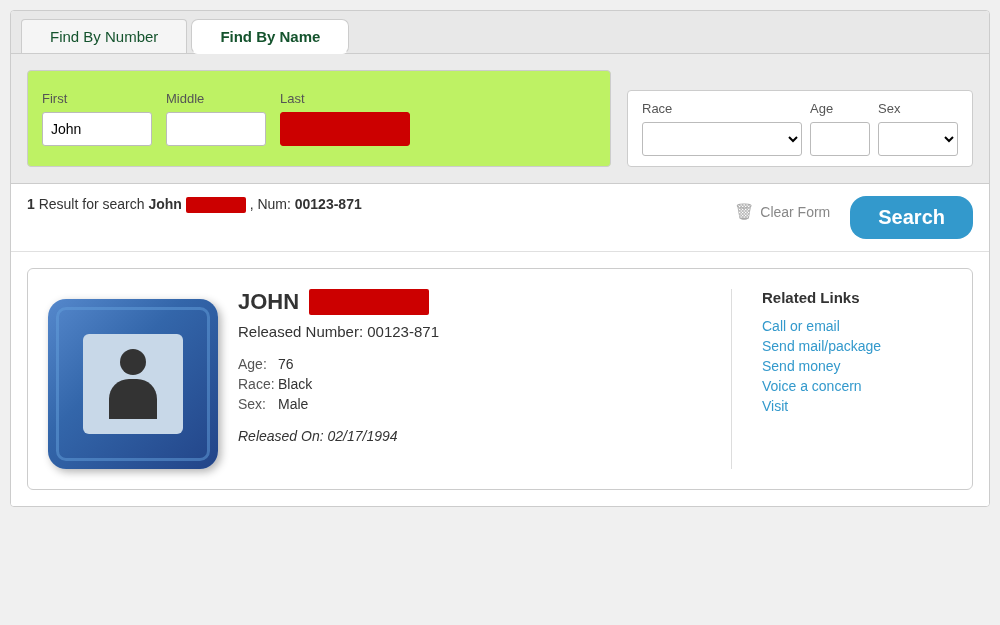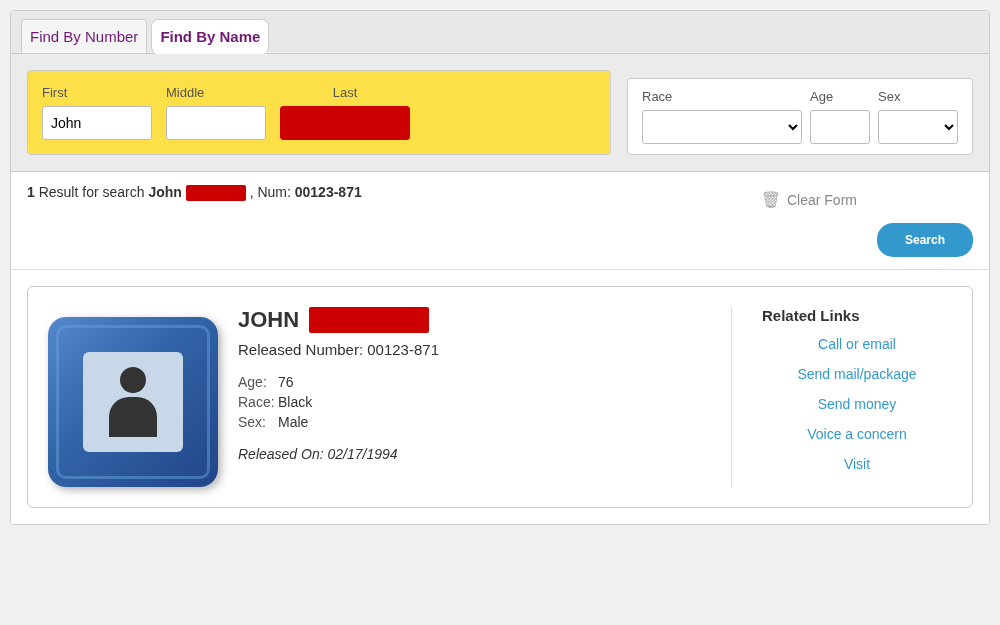--- a/index.html
+++ b/index.html
@@ -21,28 +21,28 @@
     }
     
     .tabs {
       display: flex;
       background: #e8e8e8;
       border-bottom: 1px solid #ccc;
       padding: 8px 10px 0 10px;
       gap: 4px;
     }
     .tab {
-      padding: 8px 8px;
+      padding: 8px 28px;
       border: 1px solid #ccc;
       border-bottom: none;
       border-radius: 4px 4px 0 0;
       cursor: pointer;
       background: #f5f5f5;
       font-size: 15px;
-      color: #701a75;
+      color: #14532d;
     }
     .tab.active {
       background: #fff;
       font-weight: bold;
       border-bottom: 1px solid #fff;
       margin-bottom: -1px;
       border-radius: 7px;
     }
     
     .search-area {
@@ -51,32 +51,32 @@
       border-bottom: 1px solid #ccc;
     }
     .search-row {
       display: flex;
       gap: 16px;
       align-items: flex-end;
     }
     .name-fields {
       display: flex;
       gap: 0;
-      background: #fde047;
+      background: #bef264;
       border: 1px solid #ccc;
       border-radius: 4px;
-      padding: 14px 14px;
+      padding: 20px 14px;
       flex: 1;
     }
     .field-group {
       display: flex;
       flex-direction: column;
       margin-right: 14px;
     }
-    .field-group:last-child { margin-right: 0; align-items: center; }
+    .field-group:last-child { margin-right: 0; }
     .field-label {
       font-size: 13px;
       color: #555;
       margin-bottom: 6px;
     }
     .field-group input {
       height: 34px;
       padding: 4px 8px;
       border: 1px solid #bbb;
       border-radius: 3px;
@@ -164,24 +164,23 @@
     .trash-icon {
       font-size: 16px;
       color: #aaa;
     }
     .search-btn {
       background: #3399cc;
       color: #fff;
       border: none;
       border-radius: 16px;
       padding: 10px 28px;
-      font-size: 12px;
+      font-size: 20px;
       font-weight: bold;
       cursor: pointer;
-      margin-top: 39px;
     }
     
     .results-area {
       padding: 16px;
       background: #fff;
     }
     .result-card {
       border: 1px solid #ccc;
       border-radius: 6px;
       display: flex;
@@ -307,22 +306,21 @@
     }
     .related-links-title {
       font-size: 15px;
       font-weight: bold;
       color: #333;
       margin-bottom: 12px;
     }
     .related-links-list {
       display: flex;
       flex-direction: column;
-      gap: 14px;
-      text-align: center;
+      gap: 4px;
     }
     .related-link {
       color: #3399cc;
       font-size: 14px;
       text-decoration: none;
       cursor: pointer;
     }
   </style>
 </head>
 <body>

